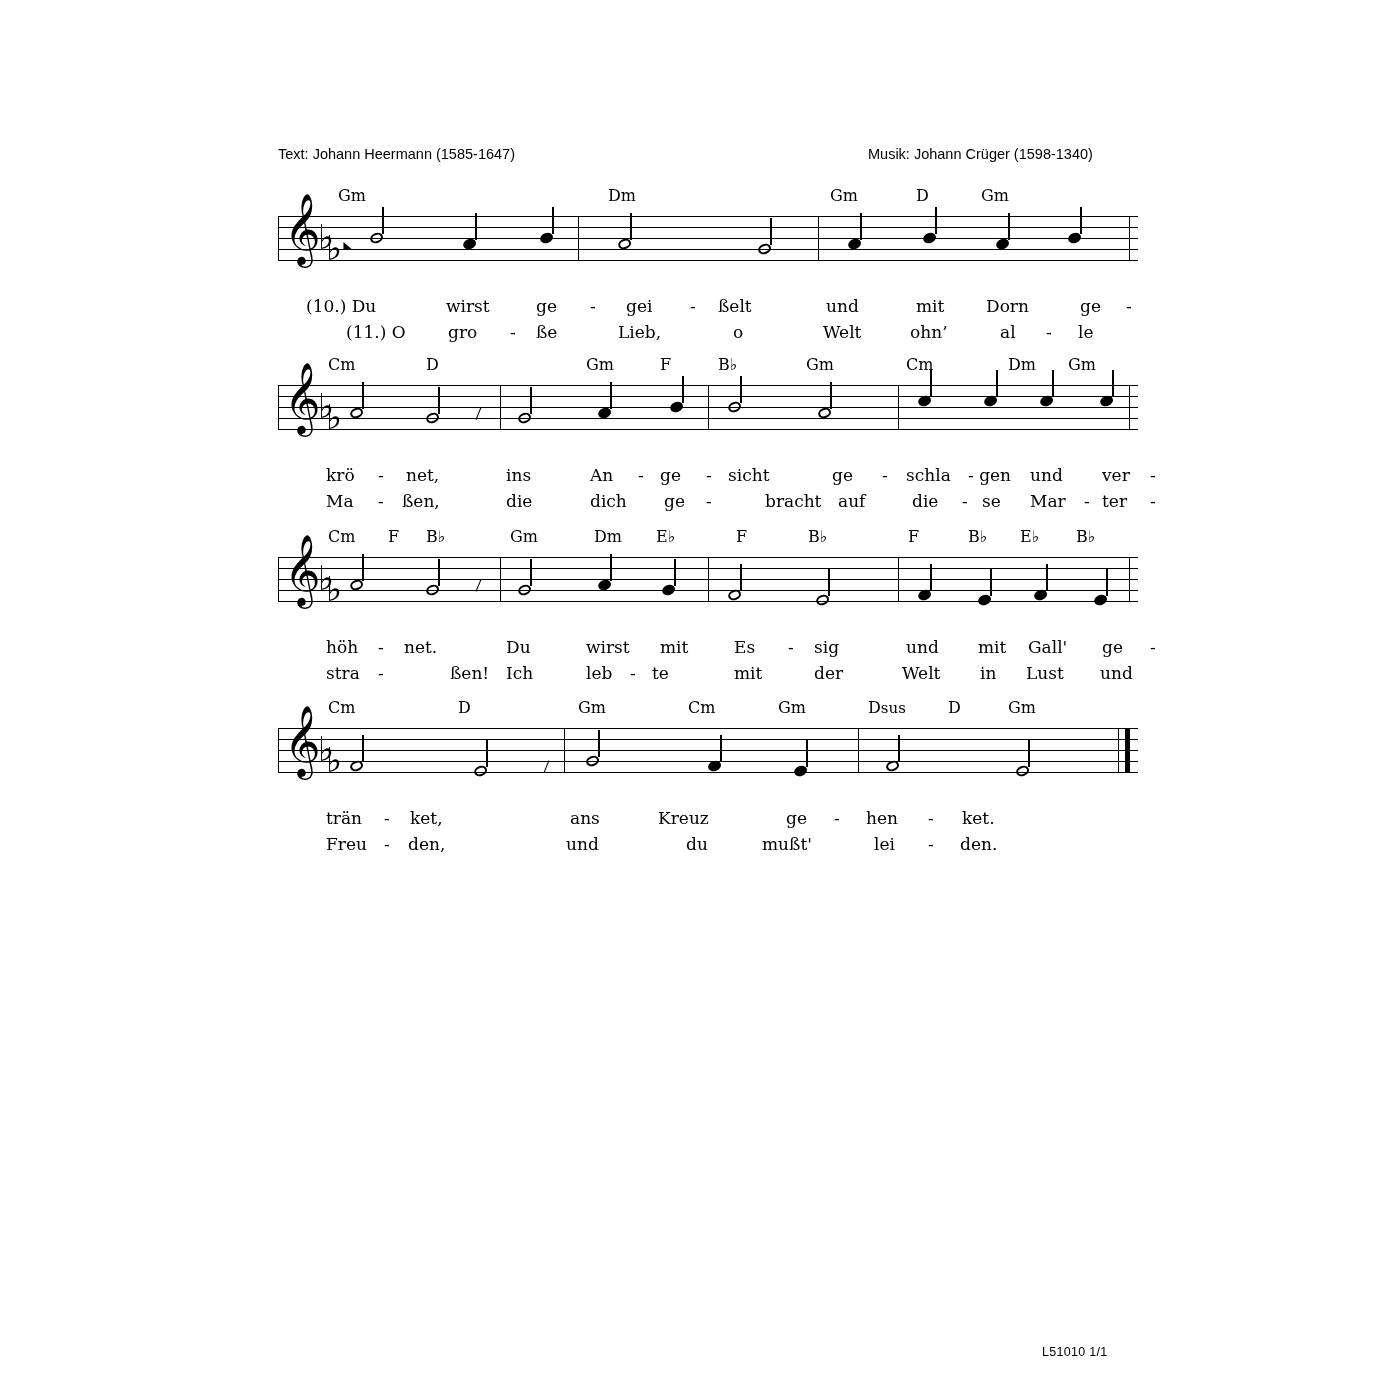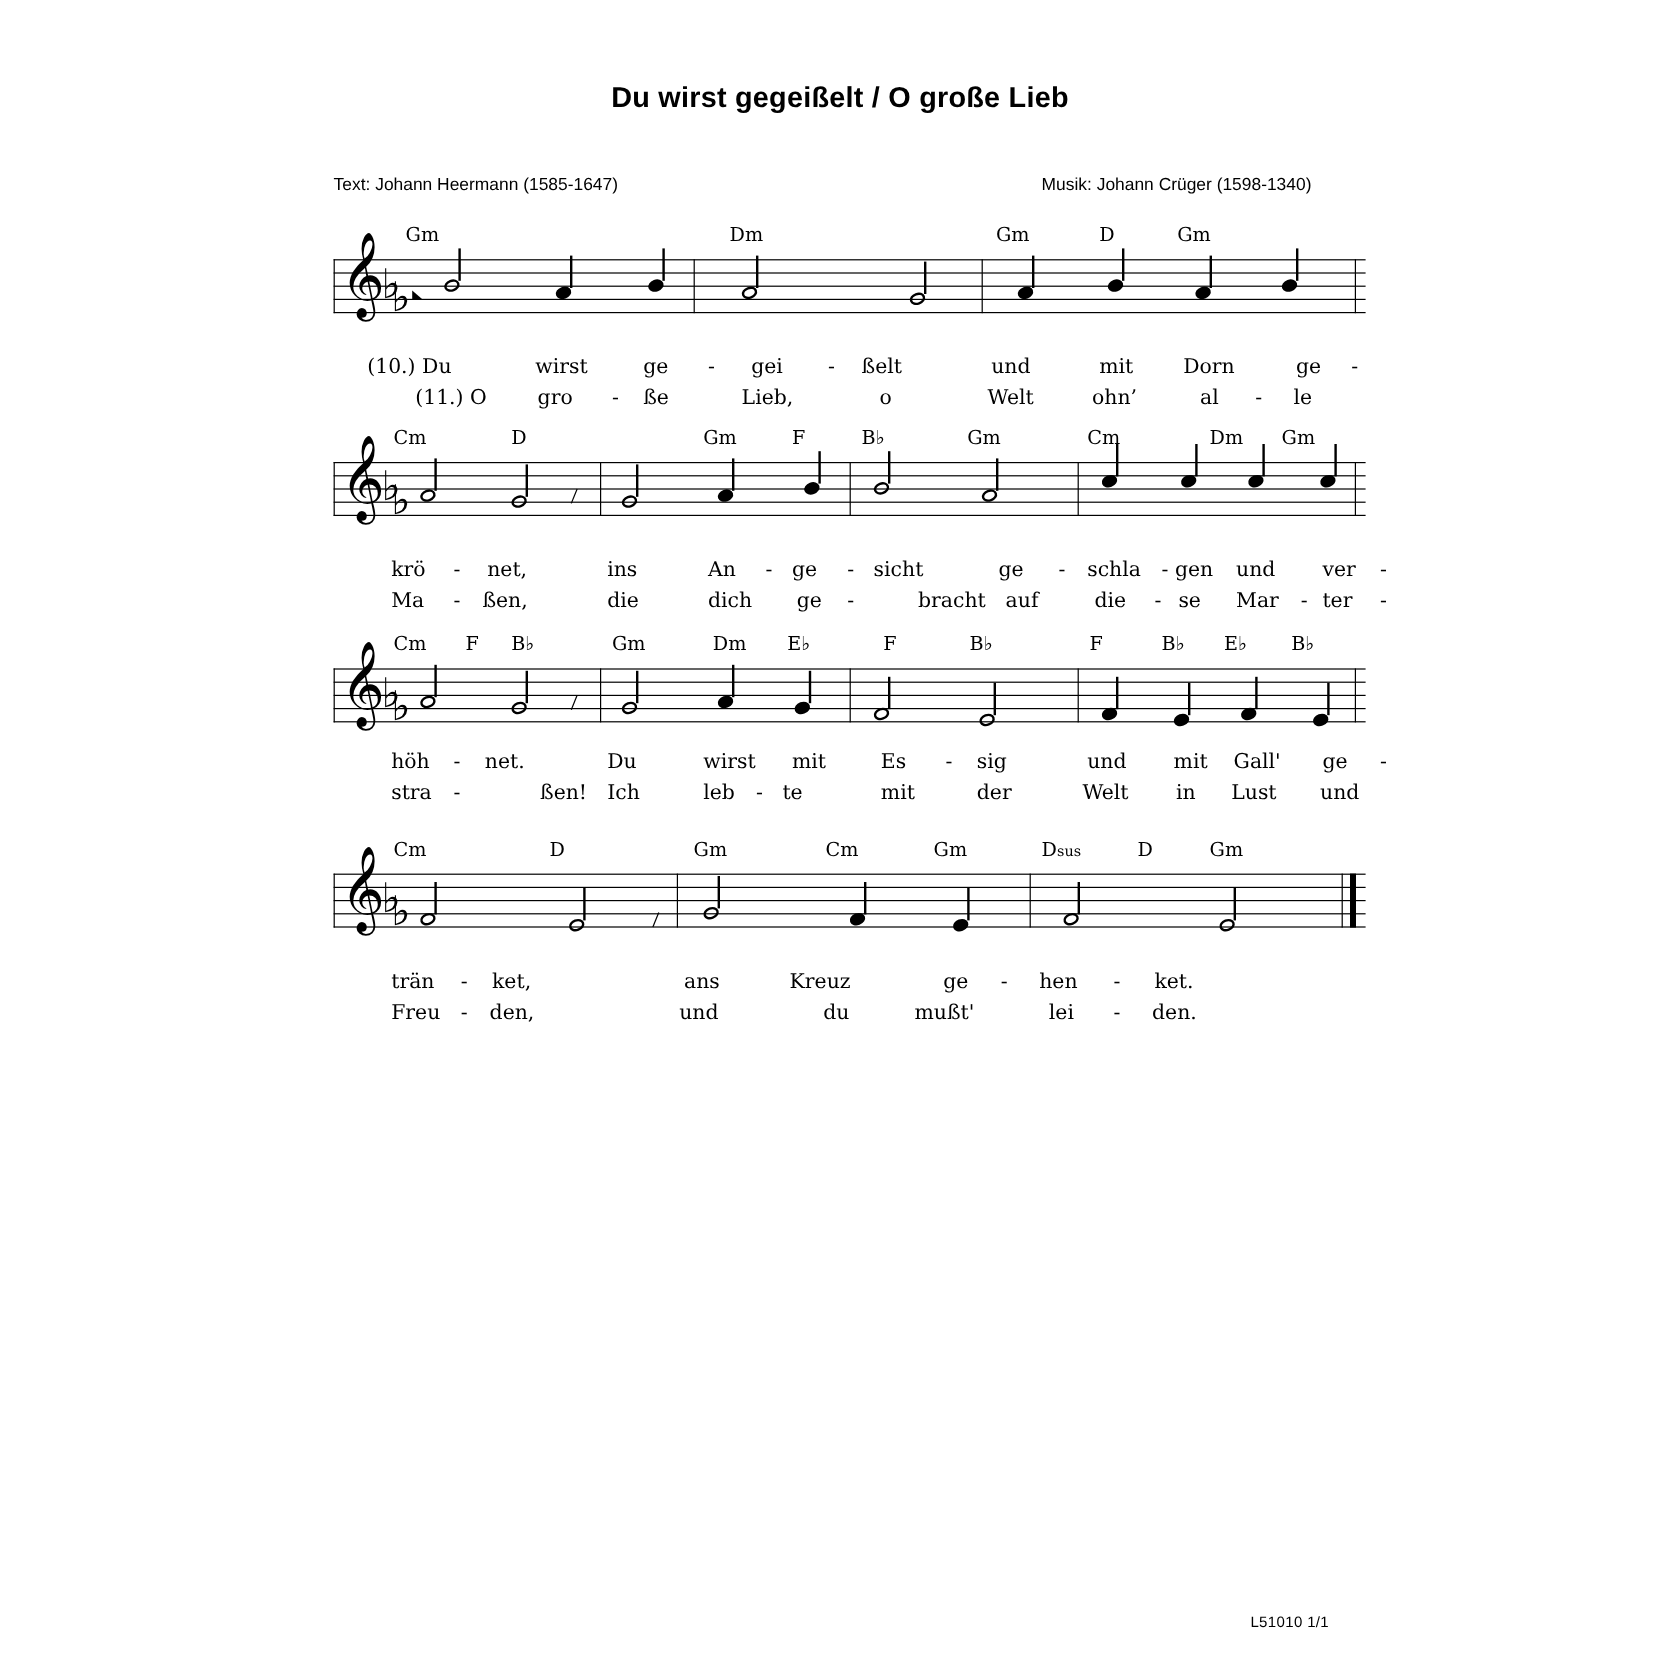--- a/index.html
+++ b/index.html
@@ -145,21 +145,21 @@
     height: 22px;
     width: 860px;
   }
   .chord {
     position: absolute;
     font-size: 16px;
     font-family: "DejaVu Serif", serif;
     white-space: nowrap;
   }
   .chord sub, .chord .sm {
-    font-size: 12px;
+    font-size: 15px;
     vertical-align: baseline;
   }
 
   
   .lyricrow {
     position: relative;
     height: 26px;
     width: 860px;
   }
   .lyric {
@@ -176,21 +176,20 @@
     font-size: 12.5px;
     font-family: "Liberation Sans", sans-serif;
     letter-spacing: 0.3px;
   }
 </style>
 </head>
 <body>
 
 <div class="page">
 
-  <div class="title">Du wirst gegeißelt / O große Lieb</div>
 
   <div class="credit left">Text: Johann Heermann (1585-1647)</div>
   <div class="credit right">Musik: Johann Crüger (1598-1340)</div>
 
   <div class="system" style="top:186px;">
     <div class="chordrow">
       <span class="chord" style="left:60px;">Gm</span>
       <span class="chord" style="left:330px;">Dm</span>
       <span class="chord" style="left:552px;">Gm</span>
       <span class="chord" style="left:638px;">D</span>
@@ -414,21 +413,21 @@
       <div class="note filled" style="left:700px; top:38px;"></div>
       <div class="stem" style="left:712px; top:12px; height:27px;"></div>
       <div class="note filled" style="left:756px; top:33px;"></div>
       <div class="stem" style="left:768px; top:7px;  height:27px;"></div>
       <div class="note filled" style="left:816px; top:38px;"></div>
       <div class="stem" style="left:828px; top:12px; height:27px;"></div>
 
       <div class="endbar-thin" style="left:851px;"></div>
     </div>
 
-    <div class="lyricrow" style="margin-top:12px;">
+    <div class="lyricrow" style="margin-top:24px;">
       <span class="lyric" style="left:48px;">höh</span>
       <span class="lyric" style="left:100px;">-</span>
       <span class="lyric" style="left:126px;">net.</span>
       <span class="lyric" style="left:228px;">Du</span>
       <span class="lyric" style="left:308px;">wirst</span>
       <span class="lyric" style="left:382px;">mit</span>
       <span class="lyric" style="left:456px;">Es</span>
       <span class="lyric" style="left:510px;">-</span>
       <span class="lyric" style="left:536px;">sig</span>
       <span class="lyric" style="left:628px;">und</span>

